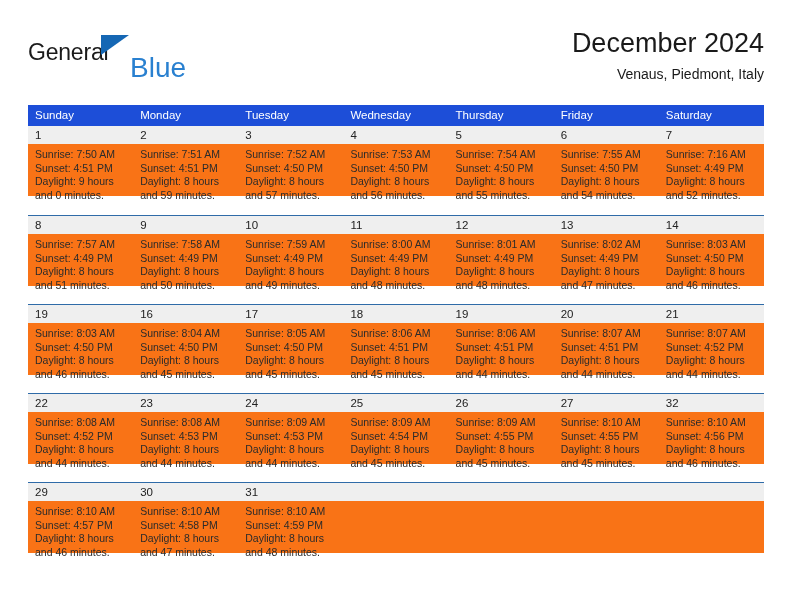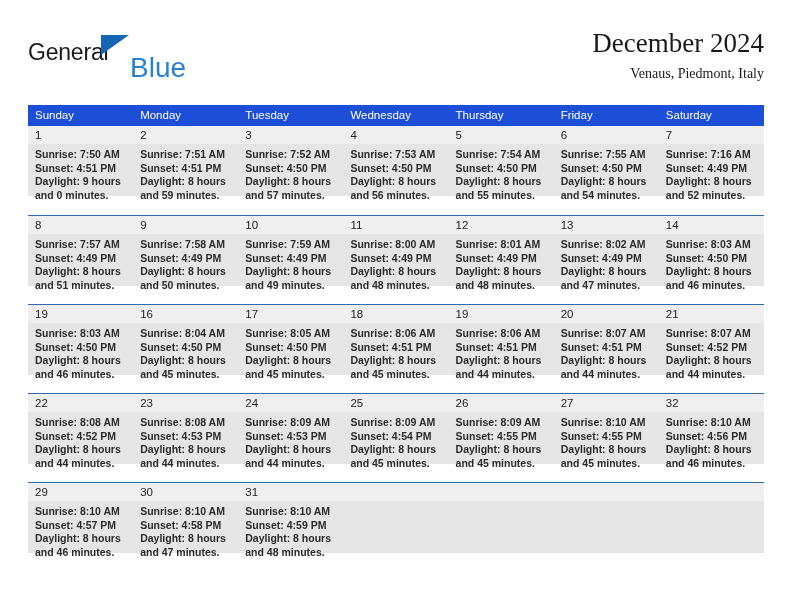--- a/index.html
+++ b/index.html
@@ -61,21 +61,20 @@
     color: #2980d0;
     line-height: 1;
     margin-left: 40px;
   }
 
   .title-wrap {
     position: absolute;
     right: 0;
     top: 0;
     text-align: right;
-    font-family: Liberation Serif, serif;
   }
   .cal-title {
     font-size: 27px;
     color: #1a1a1a;
     line-height: 1.15;
     white-space: nowrap;
   }
   .cal-sub {
     margin-top: 7px;
     font-size: 14px;
@@ -132,24 +131,23 @@
   }
   .daynum {
     font-size: 11.5px;
     color: #222222;
     line-height: 18px;
     padding-left: 7px;
     display: block;
   }
   .daybody {
     padding: 4px 5px 0 7px;
-    background: #e5e5e5;
+    background: #f97316;
     height: 52px;
     box-sizing: border-box;
-    font-weight: bold;
   }
   .dline {
     font-size: 10.5px;
     color: #2b2b2b;
     line-height: 13.6px;
     white-space: nowrap;
   }
 </style>
 </head>
 <body>

